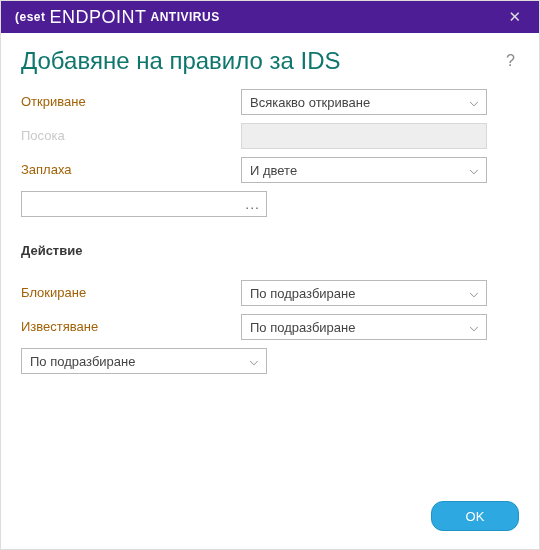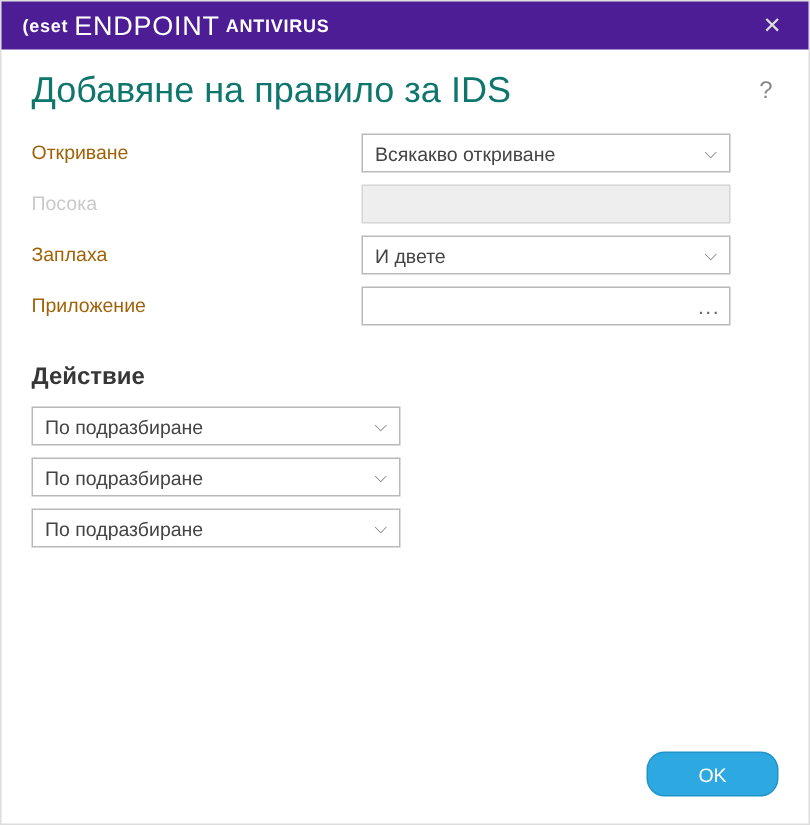--- a/index.html
+++ b/index.html
@@ -149,25 +149,25 @@
   .readonly {
     height: 26px;
     background: #eeeeee;
     border: 1px solid #d8d8d8;
     padding: 0 8px;
     display: flex;
     align-items: center;
     color: #888;
   }
   .section-title {
-    font-size: 16px;
+    font-size: 13px;
     font-weight: 600;
     color: #373737;
     margin-top: 26px;
-    margin-bottom: 10px;
+    margin-bottom: 22px;
   }
   .footer {
     padding: 14px 20px 18px 0;
     display: flex;
     justify-content: flex-end;
   }
   .btn-ok {
     min-width: 88px;
     height: 30px;
     background: #2da8e0;
@@ -221,42 +221,43 @@
       <div class="label">Заплаха</div>
       <div class="field">
         <div class="select">
           <span>И двете</span>
           <span class="chev">⌵</span>
         </div>
       </div>
     </div>
 
     <div class="row">
-      <div class="label">Приложение</div>
       <div class="field">
         <div class="input">
           <span></span>
           <span class="ellipsis">...</span>
         </div>
       </div>
     </div>
 
 
     <div class="section-title">Действие</div>
 
     <div class="row">
+      <div class="label">Блокиране</div>
       <div class="field">
         <div class="select">
           <span>По подразбиране</span>
           <span class="chev">⌵</span>
         </div>
       </div>
     </div>
 
     <div class="row">
+      <div class="label">Известяване</div>
       <div class="field">
         <div class="select">
           <span>По подразбиране</span>
           <span class="chev">⌵</span>
         </div>
       </div>
     </div>
 
     <div class="row">
       <div class="field">

